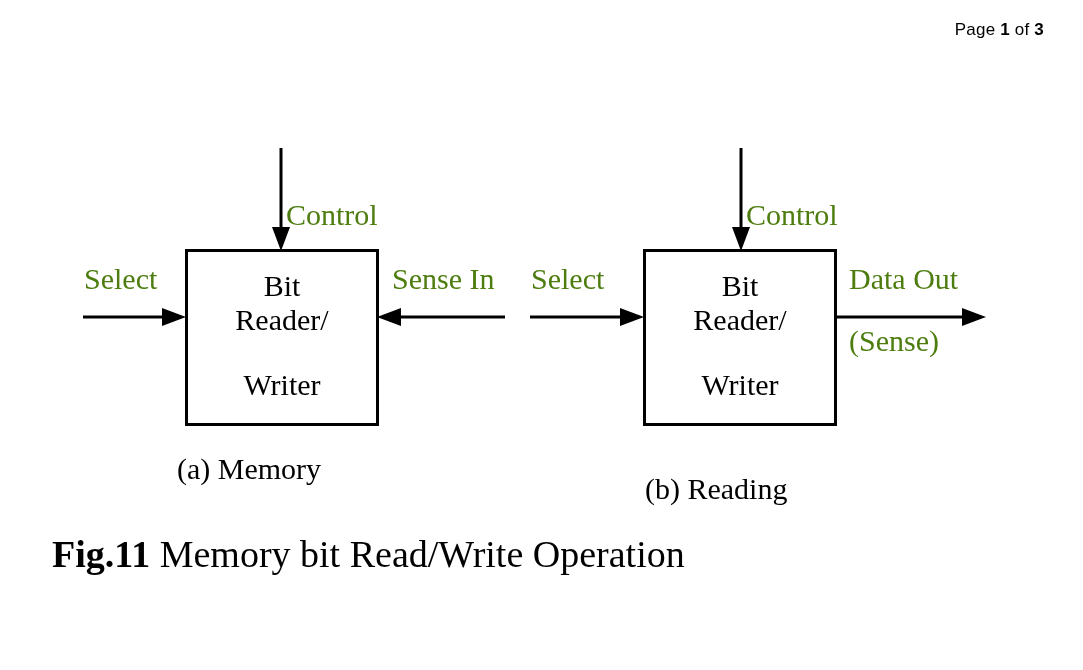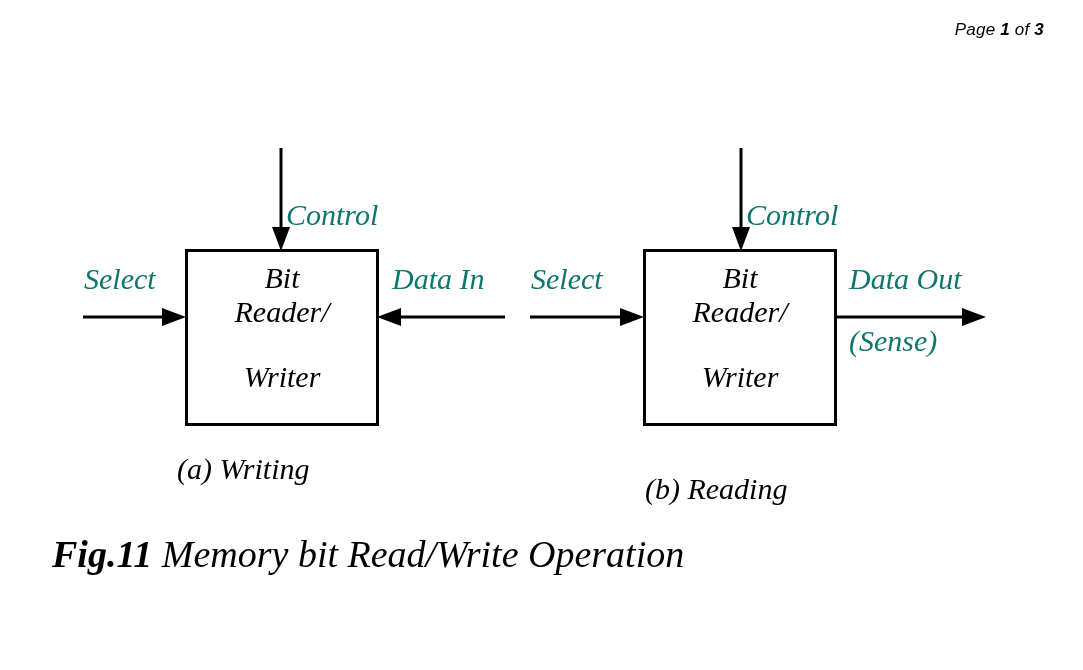--- a/index.html
+++ b/index.html
@@ -11,21 +11,20 @@
   body {
     font-family: "Liberation Serif", "DejaVu Serif", serif;
     color: #000000;
   }
   #page {
     position: relative;
     width: 1066px;
     height: 670px;
     background: #ffffff;
     overflow: hidden;
-    font-style: italic;
   }
 
   
   .page-header {
     position: absolute;
     top: 20px;
     right: 22px;
     font-family: "Liberation Sans", "DejaVu Sans", sans-serif;
     font-size: 17px;
     line-height: 20px;
@@ -52,32 +51,33 @@
     background: #ffffff;
   }
   .unit-box .box-text {
     position: absolute;
     left: 0;
     right: 0;
     text-align: center;
     font-size: 30px;
     line-height: 34px;
     white-space: nowrap;
+    margin-top: 8px;
   }
   .box-line-1 { top: 9px; }
   .box-line-2 { top: 43px; }
   .box-line-3 { top: 108px; }
 
   
   .lbl {
     position: absolute;
     font-size: 30px;
     line-height: 34px;
     white-space: nowrap;
-    color: #0f766e;
+    color: #4d7c0f;
   }
   .sub-caption {
     position: absolute;
     font-size: 30px;
     line-height: 34px;
     white-space: nowrap;
   }
 
   
   .arrows {
@@ -151,23 +151,23 @@
     <div class="unit-box" style="left:185px; top:249px; width:194px; height:177px;">
       <div class="box-text box-line-1">Bit</div>
       <div class="box-text box-line-2">Reader/</div>
       <div class="box-text box-line-3">Writer</div>
     </div>
 
     <div class="lbl" style="left:286px; top:198px;">Control</div>
 
     <div class="lbl" style="left:84px; top:262px;">Select</div>
 
-    <div class="lbl" style="left:392px; top:262px;">Data In</div>
+    <div class="lbl" style="left:392px; top:262px;">Sense In</div>
 
-    <div class="sub-caption" style="left:177px; top:452px;">(a)  Writing</div>
+    <div class="sub-caption" style="left:177px; top:452px;">(a)  Memory</div>
 
     <div class="unit-box" style="left:643px; top:249px; width:194px; height:177px;">
       <div class="box-text box-line-1">Bit</div>
       <div class="box-text box-line-2">Reader/</div>
       <div class="box-text box-line-3">Writer</div>
     </div>
 
     <div class="lbl" style="left:746px; top:198px;">Control</div>
 
     <div class="lbl" style="left:531px; top:262px;">Select</div>

